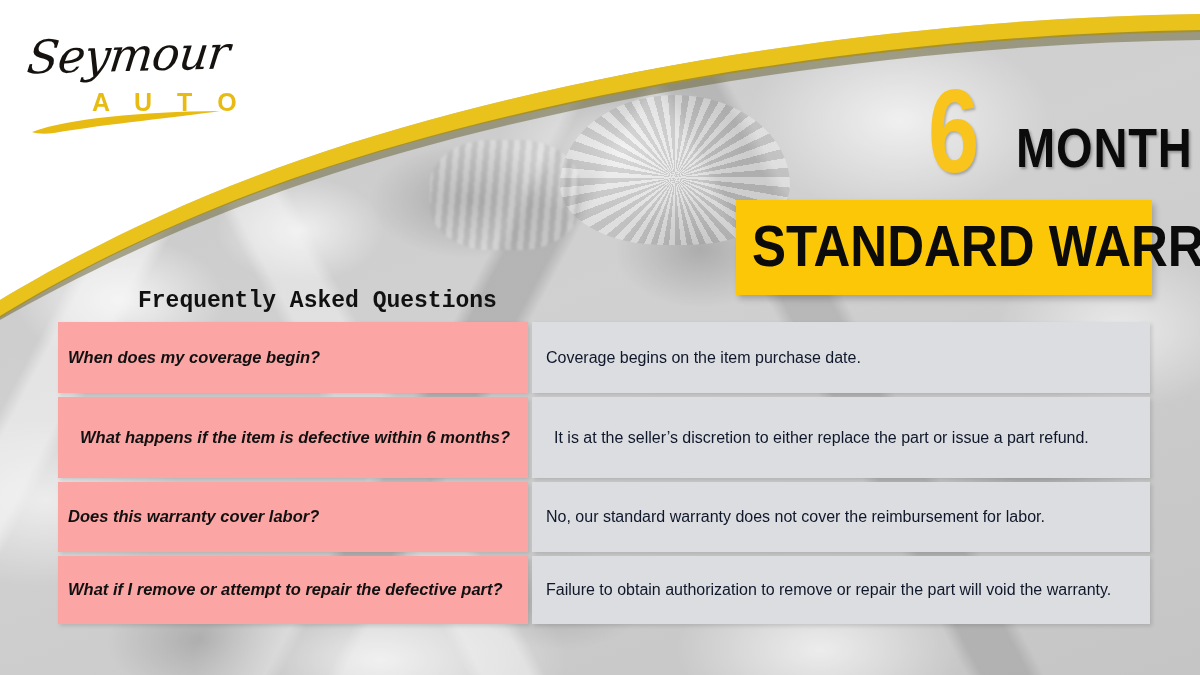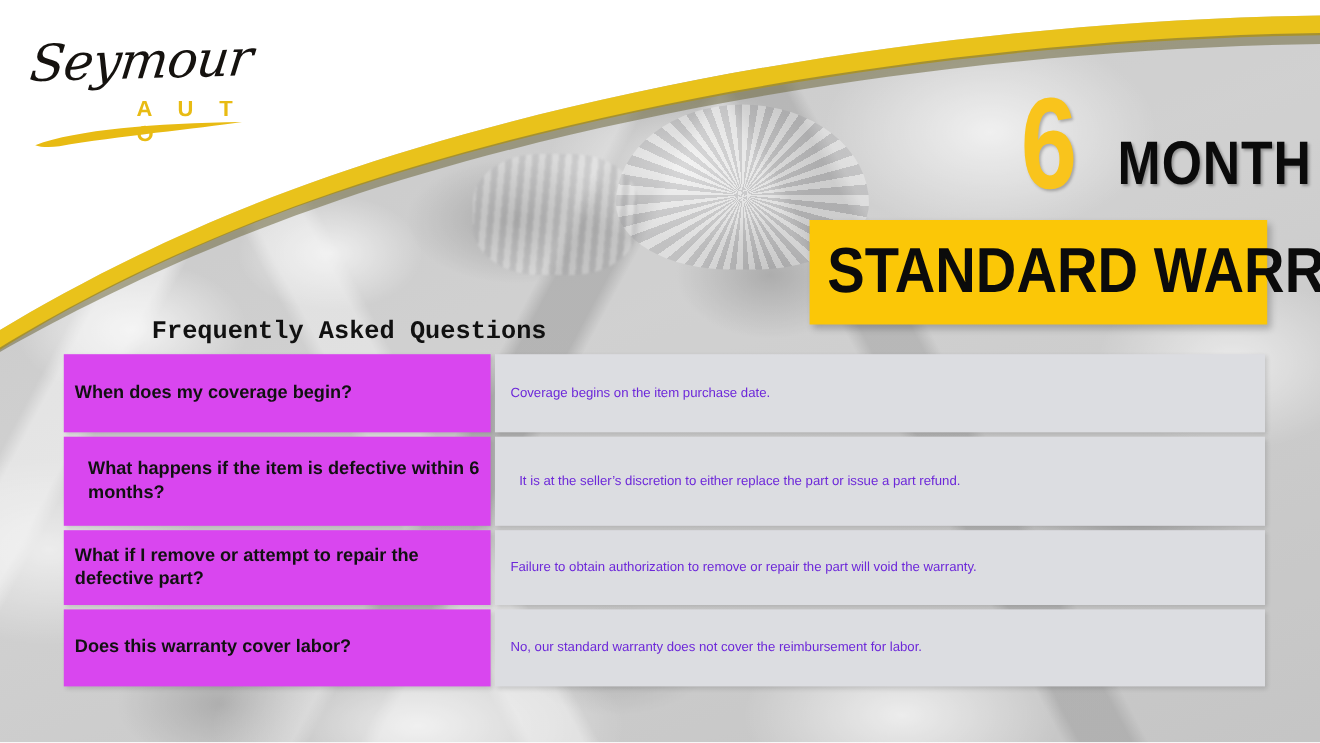--- a/index.html
+++ b/index.html
@@ -63,23 +63,22 @@
     font-family:"DejaVu Serif",serif;
     font-style:italic;font-weight:400;
     font-size:46px;color:#15120f;
     letter-spacing:-1px;
     transform:skewX(-8deg) rotate(-1.5deg);
     white-space:nowrap;
   }
   .logo-auto{
     position:absolute;left:72px;top:66px;
     font-family:"Liberation Sans",sans-serif;
-    font-weight:700;font-size:20px;color:#e8bb13;
+    font-weight:700;font-size:25px;color:#e8bb13;
     letter-spacing:9px;
-    margin-left:32px;
   }
   .logo-swoosh{position:absolute;left:0;top:84px;width:235px;height:28px;}
 
   
   .six{
     position:absolute;left:928px;top:72px;
     font-family:"Liberation Sans",sans-serif;
     font-weight:700;font-size:118px;line-height:1;
     color:#f9c41c;
     transform:scaleX(.78);transform-origin:left top;
@@ -118,42 +117,43 @@
     white-space:nowrap;
   }
 
   
   .faq-table{
     position:absolute;left:58px;top:322px;width:1092px;
     display:flex;flex-direction:column;gap:4px;
   }
   .faq-row{display:flex;gap:4px;}
   .q-cell{
-    width:388px;box-sizing:border-box;
-    background:#d946ef;
+    width:470px;box-sizing:border-box;
+    background:#fca5a5;
     padding:0 10px;
     display:flex;align-items:center;
     box-shadow:2px 2px 4px rgba(0,0,0,.13);
+    font-style:italic;
   }
   .q-text{
     font-family:"Liberation Sans",sans-serif;
     font-weight:700;font-size:16.5px;line-height:1.28;
     color:#111111;
   }
   .a-cell{
     flex:1;box-sizing:border-box;
     background:#dcdde1;
     padding:0 12px 0 14px;
     display:flex;align-items:center;
     box-shadow:2px 2px 4px rgba(0,0,0,.13);
   }
   .a-text{
     font-family:"Liberation Sans",sans-serif;
-    font-weight:400;font-size:12px;line-height:1.32;
-    color:#6d28d9;
+    font-weight:400;font-size:16px;line-height:1.32;
+    color:#0f172a;
     text-align:justify;
     width:100%;
   }
   .r1 .q-cell,.r1 .a-cell{height:71px;}
   .r2 .q-cell,.r2 .a-cell{height:81px;padding-left:22px;}
   .r3 .q-cell,.r3 .a-cell{height:70px;}
   .r4 .q-cell,.r4 .a-cell{height:68px;}
 </style>
 </head>
 <body>
@@ -202,32 +202,32 @@
 
     <div class="faq-row r2">
       <div class="q-cell">
         <div class="q-text">What happens if the item is defective within 6 months?</div>
       </div>
       <div class="a-cell">
         <div class="a-text">It is at the seller’s discretion to either replace the part or issue a part refund.</div>
       </div>
     </div>
 
+    <div class="faq-row r3">
+      <div class="q-cell">
+        <div class="q-text">Does this warranty cover labor?</div>
+      </div>
+      <div class="a-cell">
+        <div class="a-text">No, our standard warranty does not cover the reimbursement for labor.</div>
+      </div>
+    </div>
+
     <div class="faq-row r4">
       <div class="q-cell">
         <div class="q-text">What if I remove or attempt to repair the defective part?</div>
       </div>
       <div class="a-cell">
         <div class="a-text">Failure to obtain authorization to remove or repair the part will void the warranty.</div>
       </div>
     </div>
 
-    <div class="faq-row r3">
-      <div class="q-cell">
-        <div class="q-text">Does this warranty cover labor?</div>
-      </div>
-      <div class="a-cell">
-        <div class="a-text">No, our standard warranty does not cover the reimbursement for labor.</div>
-      </div>
-    </div>
-
   </div>
 </div>
 
 </body></html>

